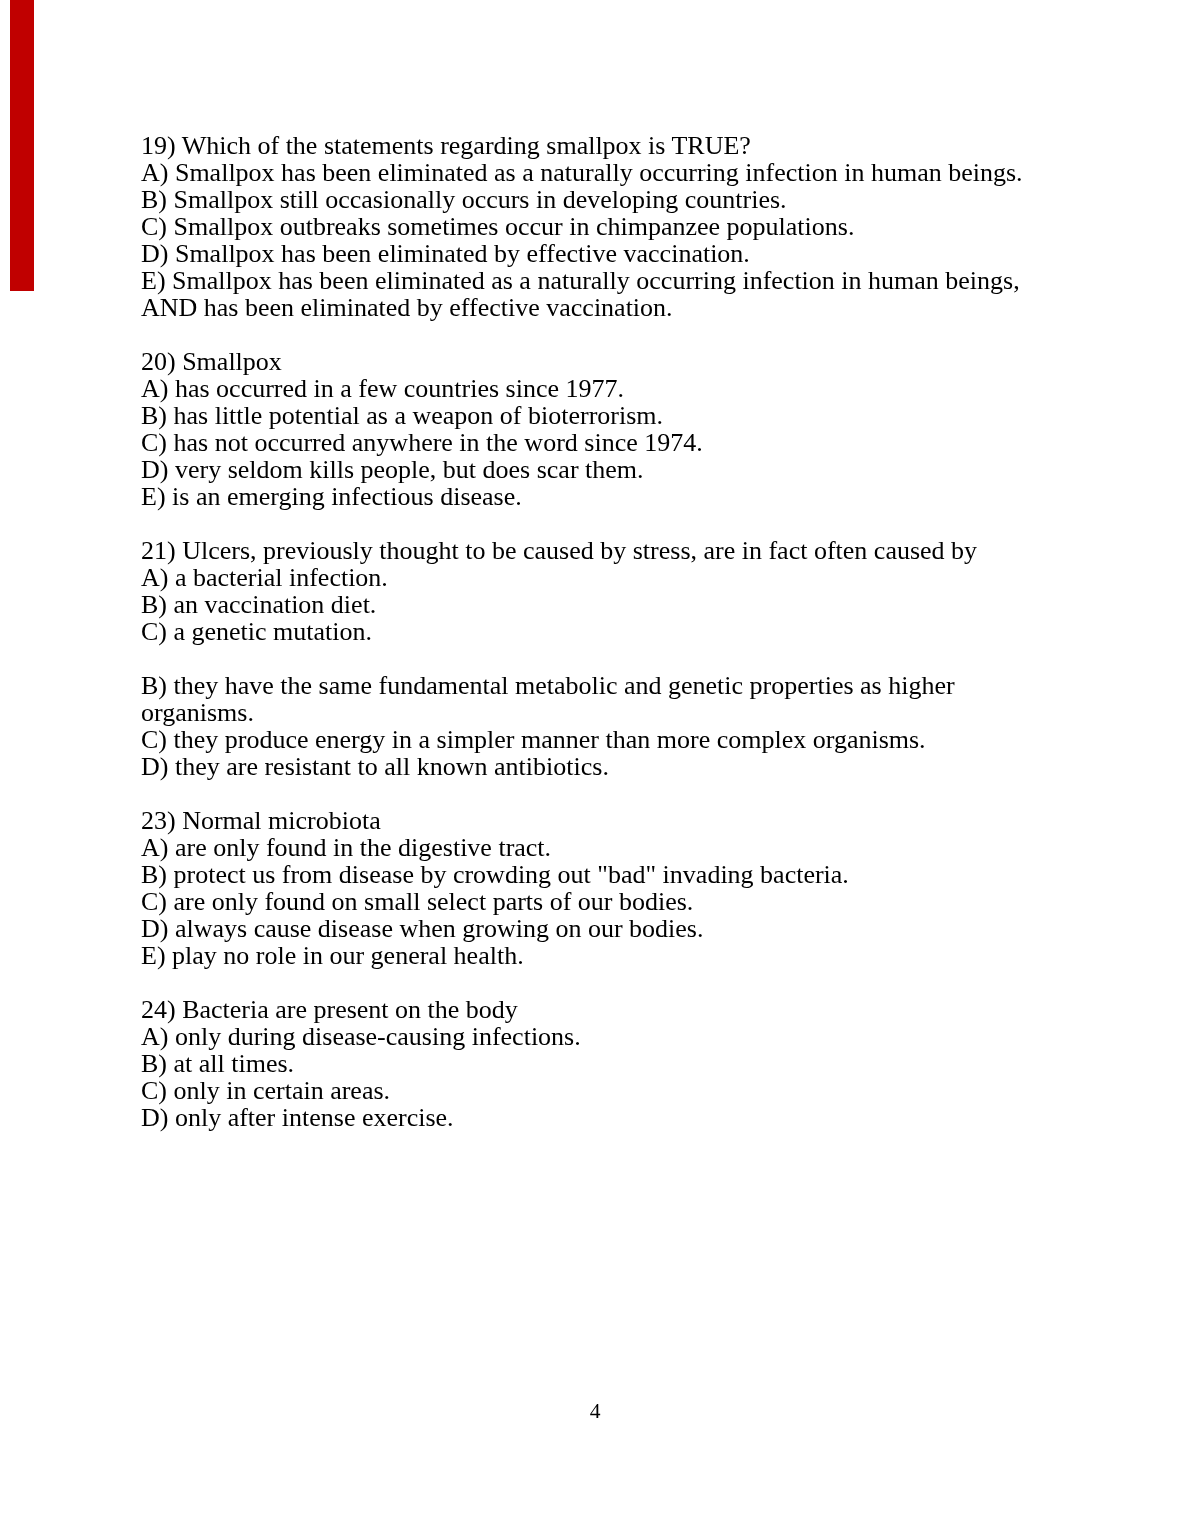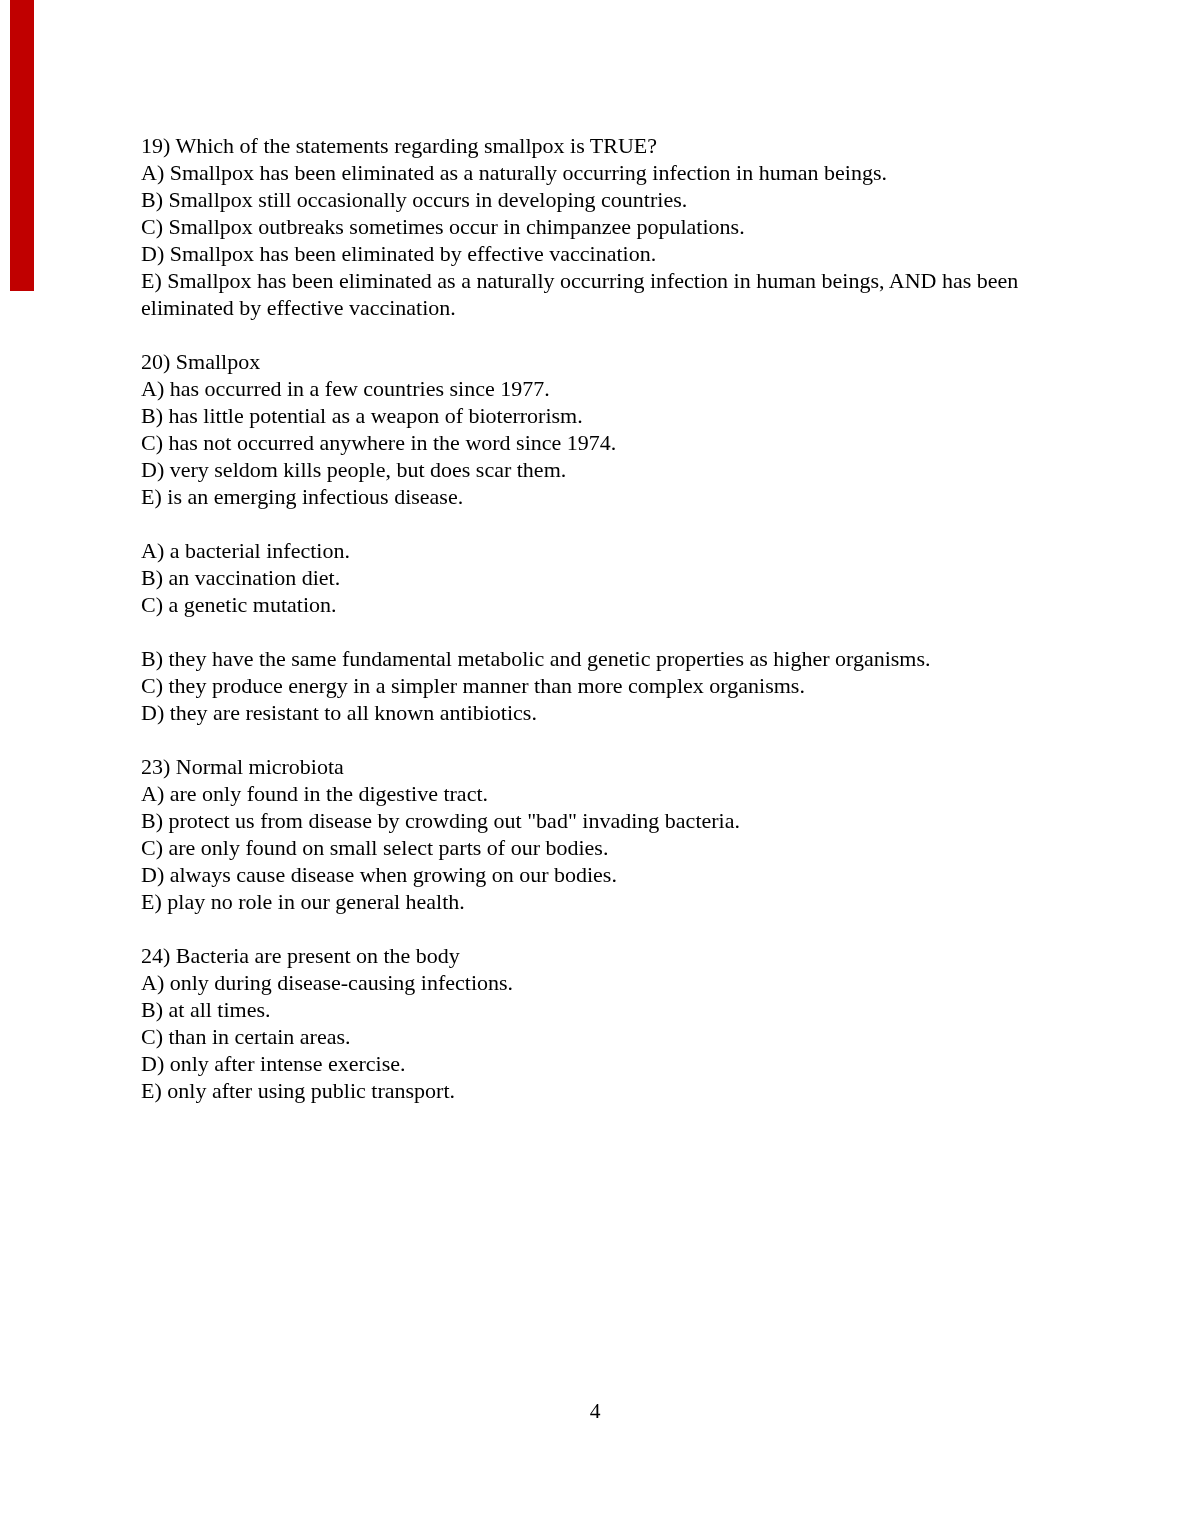--- a/index.html
+++ b/index.html
@@ -23,21 +23,21 @@
   .content {
     position: absolute;
     left: 141px;
     top: 132px;
     width: 915px;
   }
   .question-block {
     margin: 0 0 27px 0;
   }
   .question-line {
-    font-size: 22px;
+    font-size: 26px;
     line-height: 27px;
     white-space: normal;
   }
   .page-footer {
     position: absolute;
     top: 1398px;
     left: 0;
     width: 1190px;
     text-align: center;
   }
@@ -62,20 +62,21 @@
     </div>
     <div class="question-block">
       <div class="question-line">20) Smallpox</div>
       <div class="question-line">A) has occurred in a few countries since 1977.</div>
       <div class="question-line">B) has little potential as a weapon of bioterrorism.</div>
       <div class="question-line">C) has not occurred anywhere in the word since 1974.</div>
       <div class="question-line">D) very seldom kills people, but does scar them.</div>
       <div class="question-line">E) is an emerging infectious disease.</div>
     </div>
     <div class="question-block">
+      <div class="question-line">21) Ulcers, previously thought to be caused by stress, are in fact often caused by</div>
       <div class="question-line">A) a bacterial infection.</div>
       <div class="question-line">B) an vaccination diet.</div>
       <div class="question-line">C) a genetic mutation.</div>
     </div>
     <div class="question-block">
       <div class="question-line">B) they have the same fundamental metabolic and genetic properties as higher organisms.</div>
       <div class="question-line">C) they produce energy in a simpler manner than more complex organisms.</div>
       <div class="question-line">D) they are resistant to all known antibiotics.</div>
     </div>
     <div class="question-block">
@@ -83,21 +84,20 @@
       <div class="question-line">A) are only found in the digestive tract.</div>
       <div class="question-line">B) protect us from disease by crowding out "bad" invading bacteria.</div>
       <div class="question-line">C) are only found on small select parts of our bodies.</div>
       <div class="question-line">D) always cause disease when growing on our bodies.</div>
       <div class="question-line">E) play no role in our general health.</div>
     </div>
     <div class="question-block">
       <div class="question-line">24) Bacteria are present on the body</div>
       <div class="question-line">A) only during disease-causing infections.</div>
       <div class="question-line">B) at all times.</div>
-      <div class="question-line">C) than in certain areas.</div>
+      <div class="question-line">C) only in certain areas.</div>
       <div class="question-line">D) only after intense exercise.</div>
-      <div class="question-line">E) only after using public transport.</div>
     </div>
   </main>
 
 <footer class="page-footer">
   <span class="page-number">4</span>
 </footer>
 
 </body></html>

